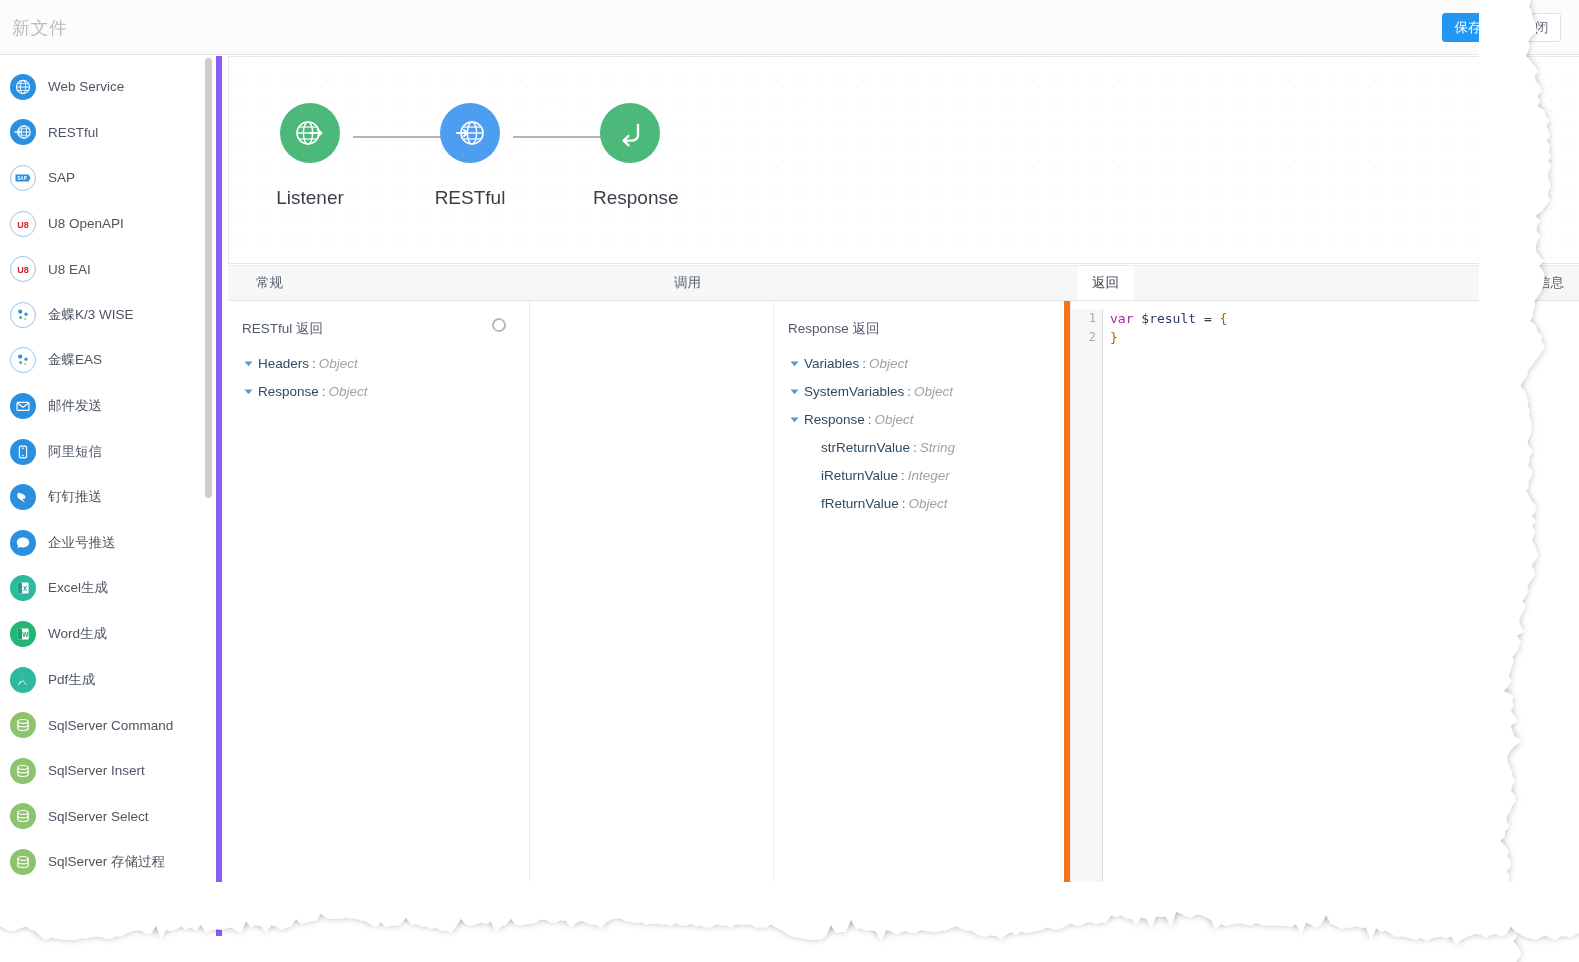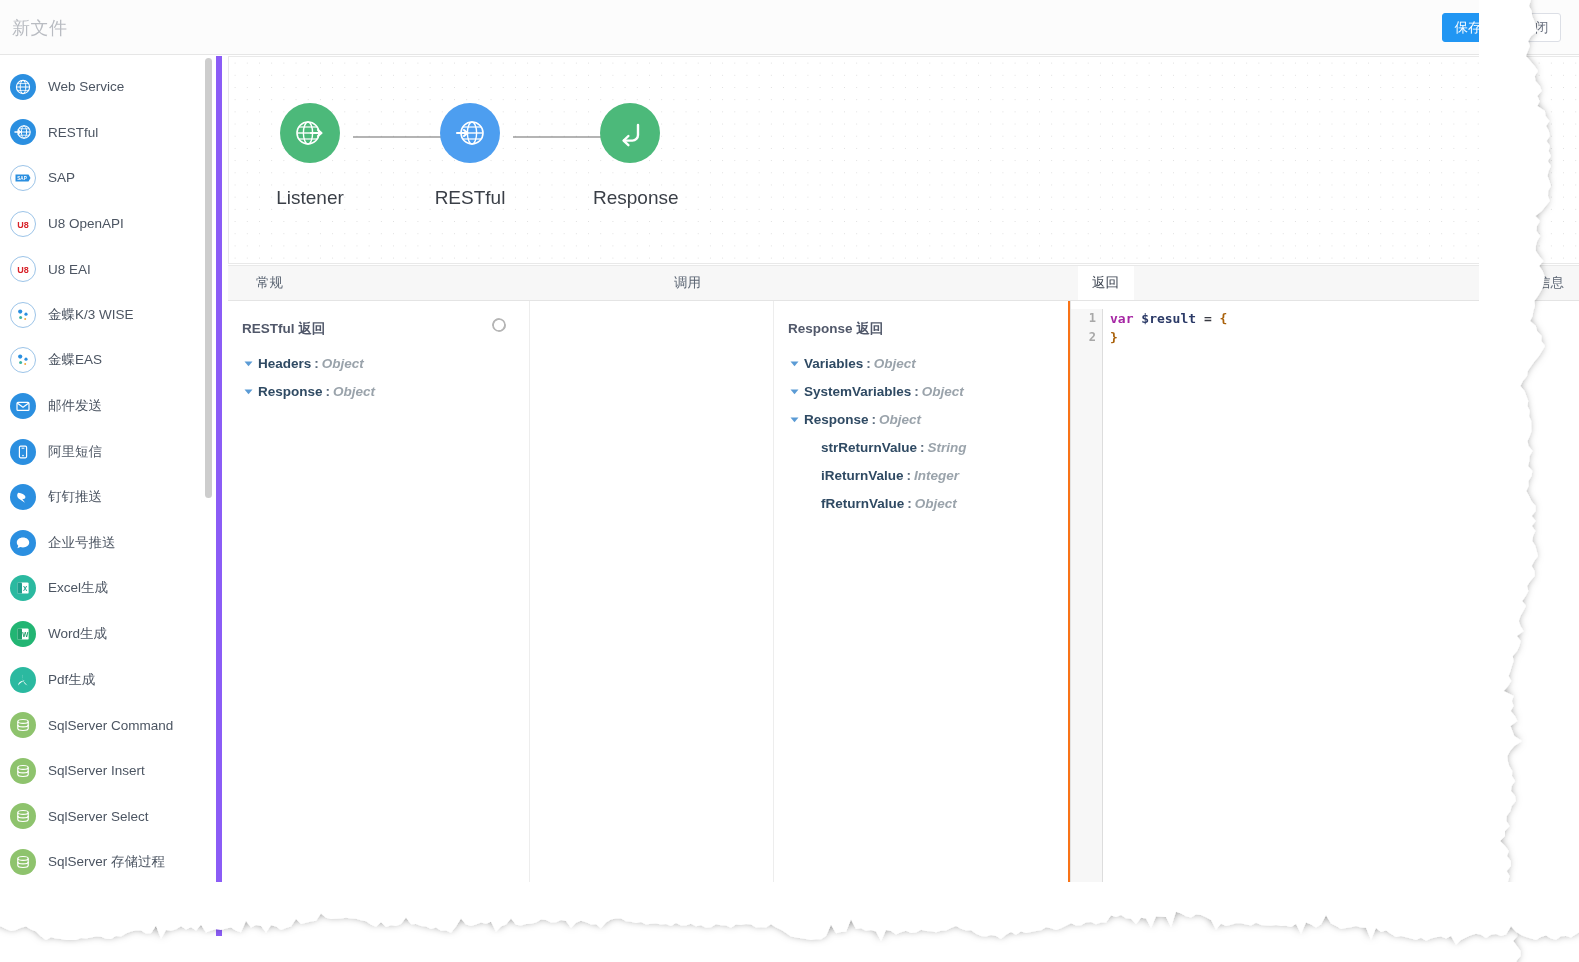--- a/index.html
+++ b/index.html
@@ -148,31 +148,30 @@
     background: #ffffff;
     color: #3b4350;
   }
 
   
   #panes {
     position: absolute; left: 228px; top: 301px;
     width: 1351px; height: 618px;
     background: #ffffff;
     display: flex;
-    font-weight: bold;
   }
   .pane {
     height: 618px;
     background: #ffffff;
     position: relative;
     overflow: hidden;
   }
   #pane-restful { width: 302px; border-right: 1px solid #ededed; }
   #pane-middle  { width: 244px; border-right: 1px solid #ededed; }
-  #pane-response{ width: 296px; border-right: 2px solid #f97316; }
+  #pane-response{ width: 296px; border-right: 6px solid #f97316; }
   #pane-code    { width: 509px; }
 
   .pane-head {
     position: relative;
     padding: 18px 16px 0 14px;
     height: 48px;
   }
   .pane-title {
     font-size: 13.5px; color: #51586a;
   }

